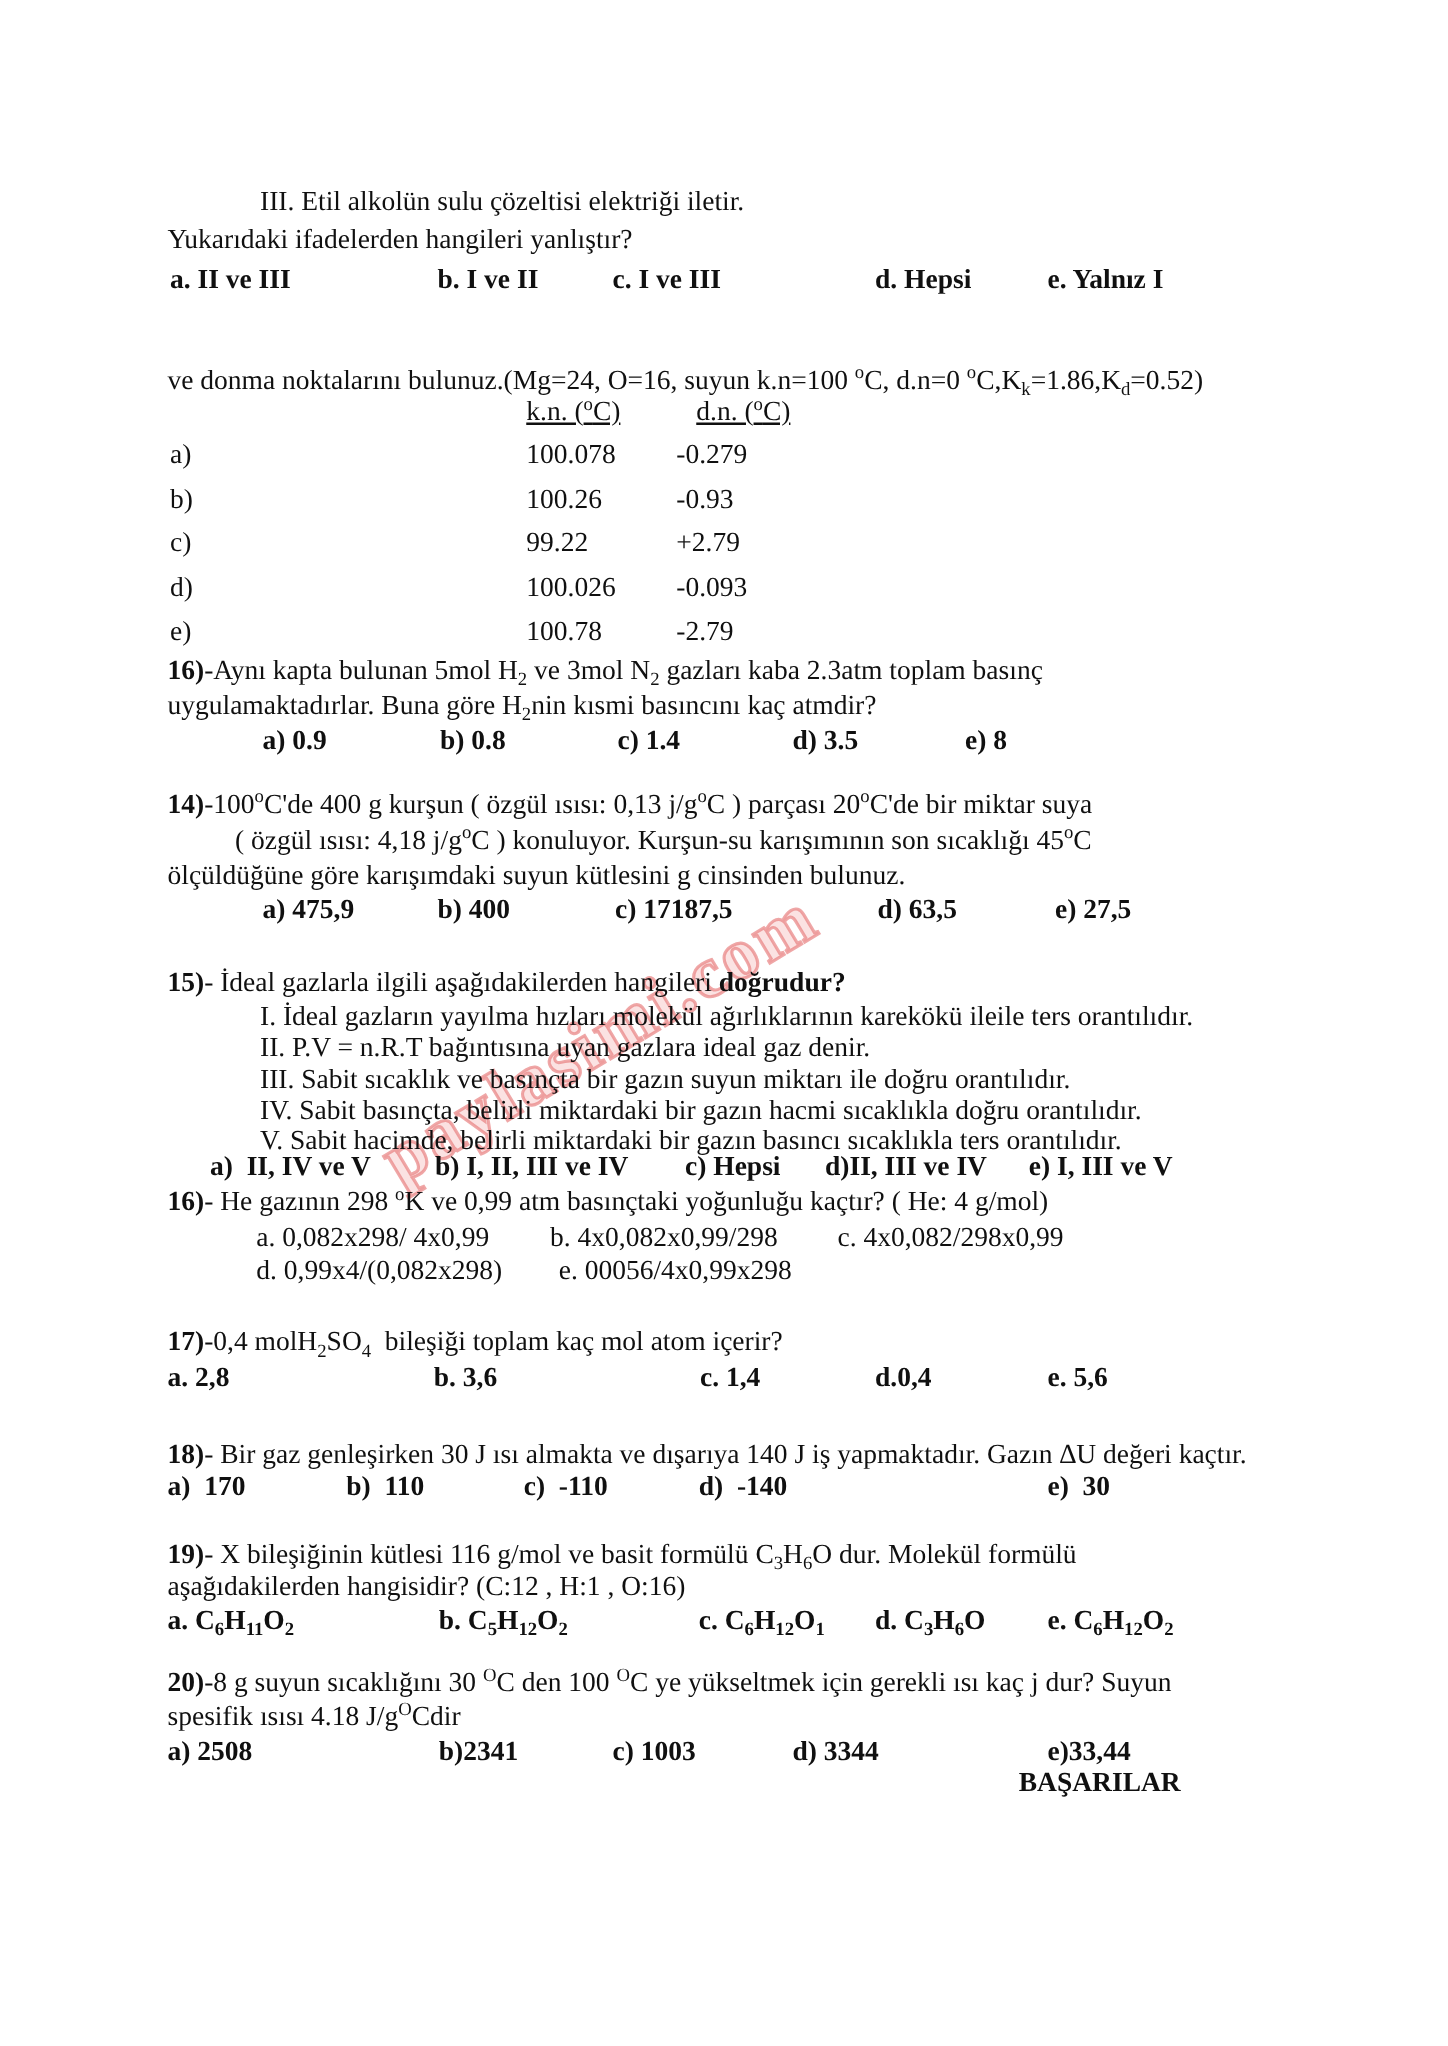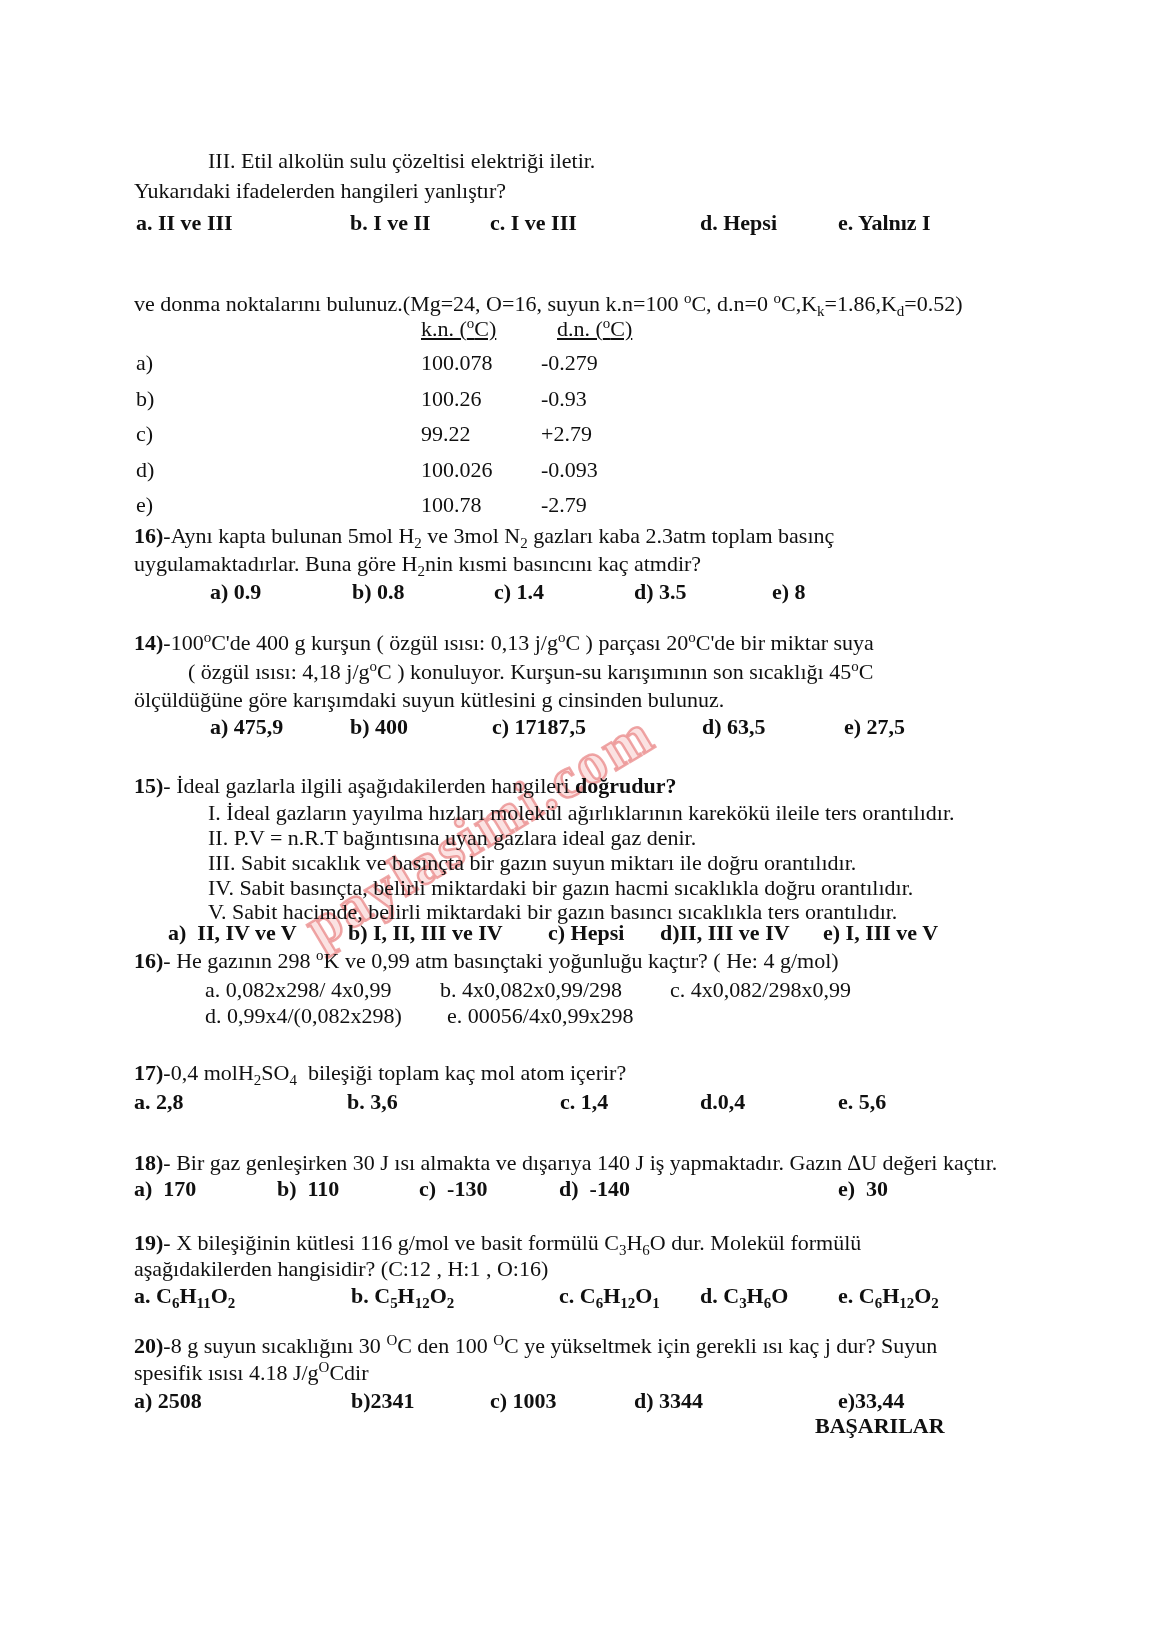--- a/index.html
+++ b/index.html
@@ -102,21 +102,21 @@
   <div class="ln" style="left:134px;top:1060px"><span class="b">17)</span><span>-0,4 molH<sub>2</sub>SO<sub>4</sub>  bileşiği toplam kaç mol atom içerir?</span></div>
   <span class="ln b" style="left:134px;top:1089px">a. 2,8</span>
   <span class="ln b" style="left:347px;top:1089px">b. 3,6</span>
   <span class="ln b" style="left:560px;top:1089px">c. 1,4</span>
   <span class="ln b" style="left:700px;top:1089px">d.0,4</span>
   <span class="ln b" style="left:838px;top:1089px">e. 5,6</span>
 
   <div class="ln" style="left:134px;top:1150px"><span class="b">18)</span><span>- Bir gaz genleşirken 30 J ısı almakta ve dışarıya 140 J iş yapmaktadır. Gazın ∆U değeri kaçtır.</span></div>
   <span class="ln b" style="left:134px;top:1176px">a)  170</span>
   <span class="ln b" style="left:277px;top:1176px">b)  110</span>
-  <span class="ln b" style="left:419px;top:1176px">c)  -130</span>
+  <span class="ln b" style="left:419px;top:1176px">c)  -110</span>
   <span class="ln b" style="left:559px;top:1176px">d)  -140</span>
   <span class="ln b" style="left:838px;top:1176px">e)  30</span>
 
   <div class="ln" style="left:134px;top:1230px"><span class="b">19)</span><span>- X bileşiğinin kütlesi 116 g/mol ve basit formülü C<sub>3</sub>H<sub>6</sub>O dur. Molekül formülü</span></div>
   <div class="ln" style="left:134px;top:1256px">aşağıdakilerden hangisidir? (C:12 , H:1 , O:16)</div>
   <span class="ln b" style="left:134px;top:1283px">a. C<sub>6</sub>H<sub>11</sub>O<sub>2</sub></span>
   <span class="ln b" style="left:351px;top:1283px">b. C<sub>5</sub>H<sub>12</sub>O<sub>2</sub></span>
   <span class="ln b" style="left:559px;top:1283px">c. C<sub>6</sub>H<sub>12</sub>O<sub>1</sub></span>
   <span class="ln b" style="left:700px;top:1283px">d. C<sub>3</sub>H<sub>6</sub>O</span>
   <span class="ln b" style="left:838px;top:1283px">e. C<sub>6</sub>H<sub>12</sub>O<sub>2</sub></span>

